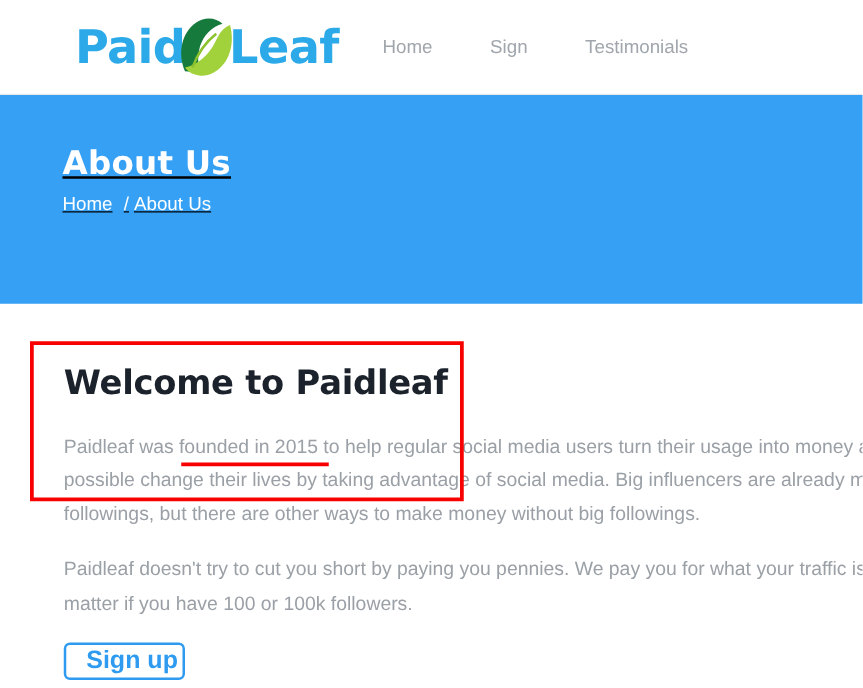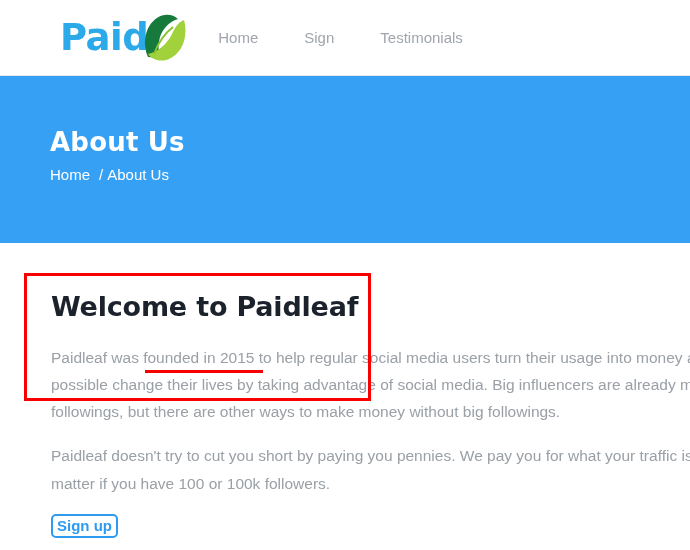--- a/index.html
+++ b/index.html
@@ -75,21 +75,22 @@
   .banner {
     position: absolute;
     top: 76px; left: 0;
     width: 900px;
     height: 167px;
     background: #36A0F4;
   }
   .banner-inner {
     position: absolute;
     left: 50px;
-    top: 52px;
+    top: 41px;
+    text-decoration: underline;
   }
   .banner-title {
     color: #ffffff;
     font-family: "DejaVu Sans", sans-serif;
     font-weight: bold;
     font-size: 26px;
     margin: 0;
     line-height: 1.1;
     letter-spacing: 0.2px;
   }
@@ -136,24 +137,24 @@
     margin: 0 0 17px 0;
     white-space: nowrap;
   }
   .para .line { display: block; }
   .signup-wrap {
     margin-top: 16px;
   }
   .signup-link {
     display: inline-block;
     color: #2e9bf0;
-    font-size: 15px;
-    text-decoration: none;
-    font-weight: bold;
-    padding: 1px 4px 2px 4px;
+    font-size: 20px;
+    text-decoration: none;
+    font-weight: bold;
+    padding: 1px 4px 2px 16px;
     border: 2px solid #2e9bf0;
     border-radius: 5px;
     line-height: 1.15;
   }
 
   
   .anno-box {
     position: absolute;
     border: 3px solid #f90000;
     box-sizing: border-box;
@@ -177,20 +178,21 @@
 
     <a class="logo" href="#">
       <span class="logo-text-a">Paid</span>
       <span class="logo-leaf">
         <svg viewBox="0 0 52 56" width="52" height="56" xmlns="http://www.w3.org/2000/svg">
           <path d="M8 47 C2 33 5 16 17 8 C24 3 33 4 38 9 C30 11 23 18 20 27 C18 34 18 41 20 48 Z" fill="#157A3C"></path>
           <path d="M44 10 C48 24 44 41 31 48 C22 53 12 50 8 44 C18 42 27 34 32 24 C35 18 37 13 44 10 Z" fill="#A2D23B"></path>
           <path d="M14 44 C18 33 24 24 33 17" fill="none" stroke="#8CC22E" stroke-width="2"></path>
         </svg>
       </span>
+      <span class="logo-text-b">Leaf</span>
     </a>
 
     <nav class="nav">
       <a class="nav-item" href="#">Home</a>
       <a class="nav-item" href="#">Sign</a>
       <a class="nav-item" href="#">Testimonials</a>
     </nav>
   </div>
 
   <div class="banner">

